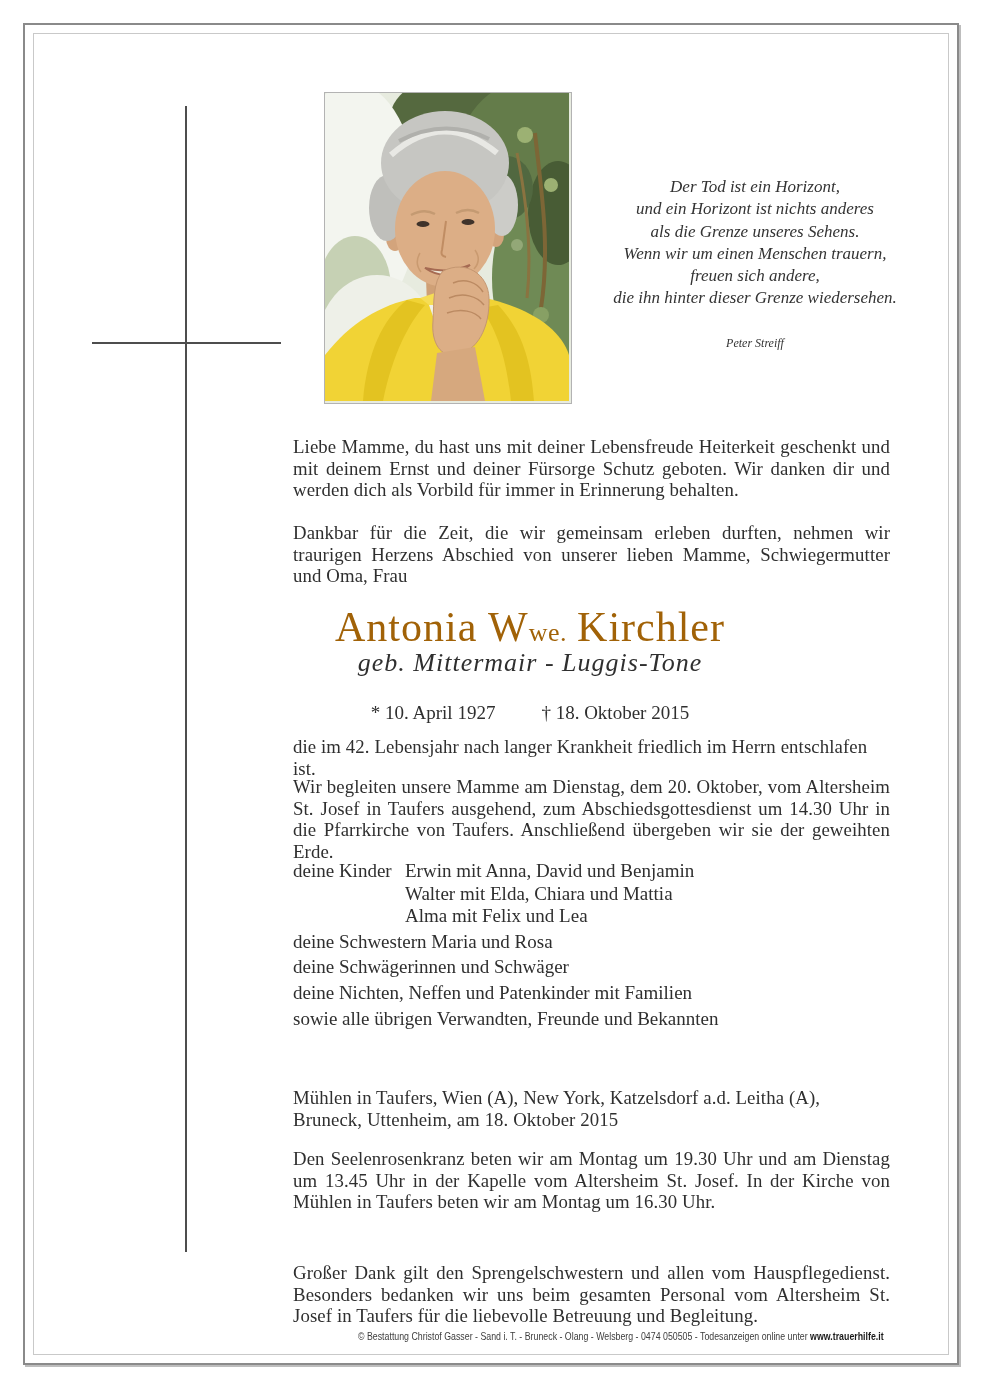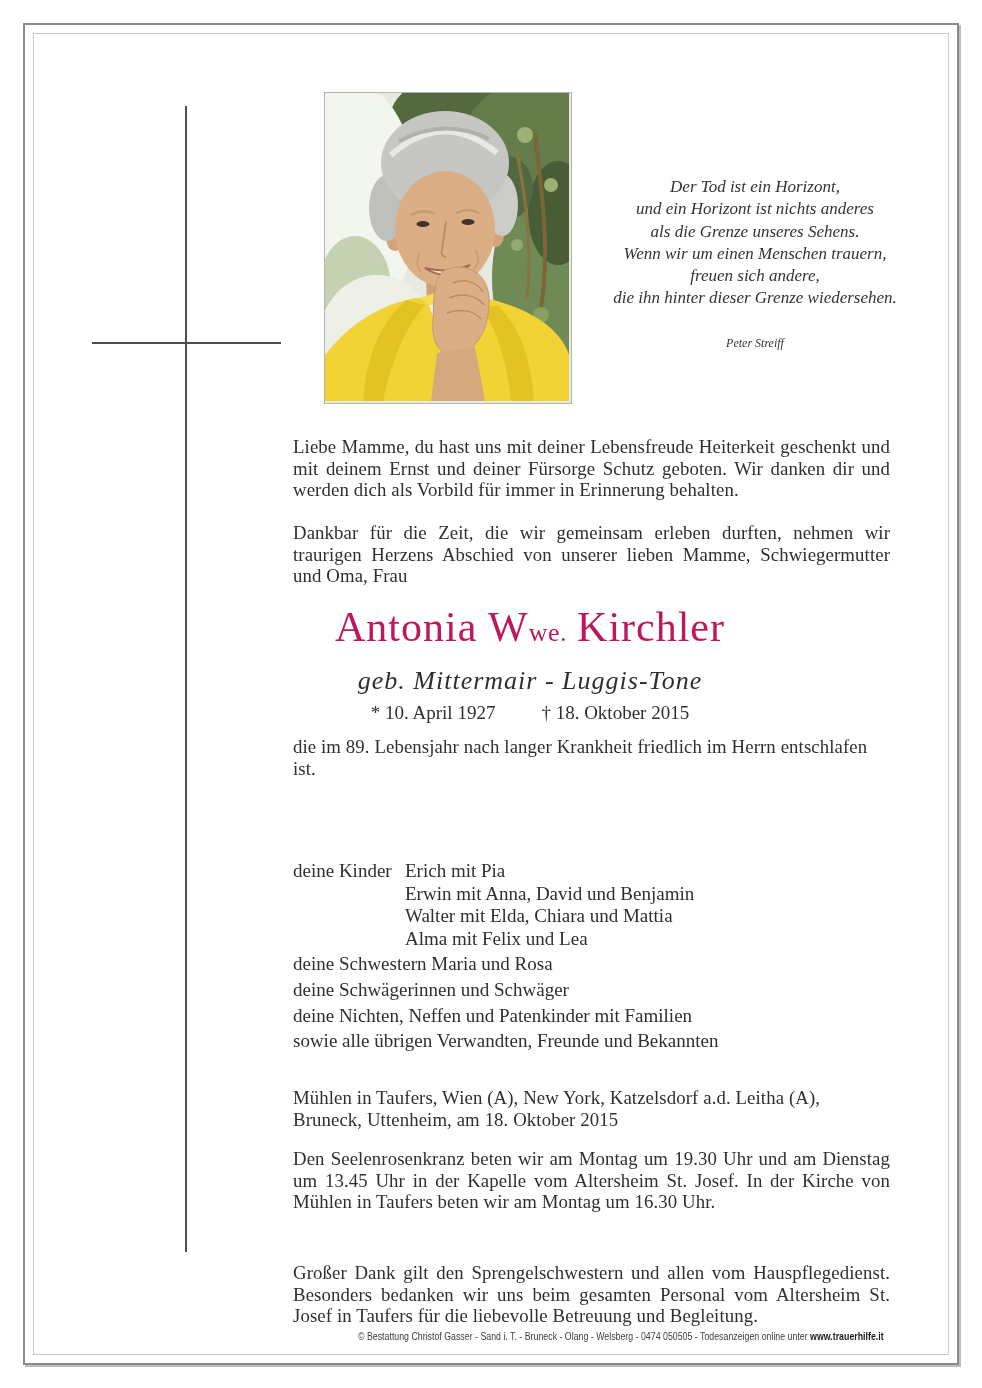--- a/index.html
+++ b/index.html
@@ -15,21 +15,21 @@
          border:1px solid #b3b3b3;background:#e7ebdf;}
   .photo svg{display:block;}
   .quote{position:absolute;left:600px;top:176px;width:310px;text-align:center;
          font-style:italic;font-size:17px;line-height:22.3px;color:#333;}
   .quote div{white-space:nowrap;}
   .quote .attr{font-size:12px;margin-top:22px;}
   .para{position:absolute;left:293px;width:597px;font-size:18.8px;line-height:21.7px;
         letter-spacing:0.1px;font-family:Liberation Serif, serif;}
   .just{text-align:justify;}
   .headline{position:absolute;left:140px;width:780px;text-align:center;}
-  .name{font-size:42px;line-height:48px;letter-spacing:1px;color:#be185d;}
+  .name{font-size:42px;line-height:48px;letter-spacing:1px;color:#a16207;}
   .name .small{font-size:26px;letter-spacing:0.5px;}
   .name .last{margin-left:10px;}
   .maiden{font-style:italic;font-size:26px;line-height:30px;letter-spacing:1px;}
   .dates{font-size:19px;line-height:24px;}
   .dates .death{margin-left:46px;}
   .family{position:absolute;left:293px;top:860px;width:600px;font-size:19px;line-height:22.5px;}
   .family .heading{margin-bottom:2px;}
   .kinder-row{position:relative;}
   .kinder-label{position:absolute;left:0;top:0;}
   .kinder-list{margin-left:112px;}
@@ -108,32 +108,32 @@
     <div>die ihn hinter dieser Grenze wiedersehen.</div>
     <div class="attr">Peter Streiff</div>
   </div>
 
   <div class="para just" style="top:436px;">Liebe Mamme, du hast uns mit deiner Lebensfreude Heiterkeit geschenkt und mit deinem Ernst und deiner Fürsorge Schutz geboten. Wir danken dir und werden dich als Vorbild für immer in Erinnerung behalten.</div>
   <div class="para just" style="top:522px;">Dankbar für die Zeit, die wir gemeinsam erleben durften, nehmen wir traurigen Herzens Abschied von unserer lieben Mamme, Schwiegermutter und Oma, Frau</div>
 
   <div class="headline name" style="top:603px;">
     <span>Antonia W</span><span class="small">we.</span><span class="last">Kirchler</span>
   </div>
-  <div class="headline maiden" style="top:666px;">geb. Mittermair -  Luggis-Tone</div>
+  <div class="headline maiden" style="top:648px;">geb. Mittermair -  Luggis-Tone</div>
   <div class="headline dates" style="top:701px;">
     <span class="birth">* 10. April 1927</span><span class="death">† 18. Oktober 2015</span>
   </div>
 
-  <div class="para" style="top:736px;">die im 89. Lebensjahr nach langer Krankheit friedlich im Herrn entschlafen ist.</div>
+  <div class="para" style="top:736px;">die im 42. Lebensjahr nach langer Krankheit friedlich im Herrn entschlafen ist.</div>
+  <div class="para just" style="top:776px;">Wir begleiten unsere Mamme am Dienstag, dem 20. Oktober, vom Altersheim St. Josef in Taufers ausgehend, zum Abschiedsgottesdienst um 14.30 Uhr in die Pfarrkirche von Taufers. Anschließend übergeben wir sie der geweihten Erde.</div>
 
   <div class="family">
     <div class="kinder-row">
       <div class="kinder-label">deine Kinder</div>
       <div class="kinder-list">
-        <div>Erich mit Pia</div>
         <div>Erwin mit Anna, David und Benjamin</div>
         <div>Walter mit Elda, Chiara und Mattia</div>
         <div>Alma mit Felix und Lea</div>
       </div>
     </div>
     <div class="other-line">deine Schwestern Maria und Rosa</div>
     <div class="other-line">deine Schwägerinnen und Schwäger</div>
     <div class="other-line">deine Nichten, Neffen und Patenkinder mit Familien</div>
     <div class="other-line">sowie alle übrigen Verwandten, Freunde und Bekannten</div>
   </div>

